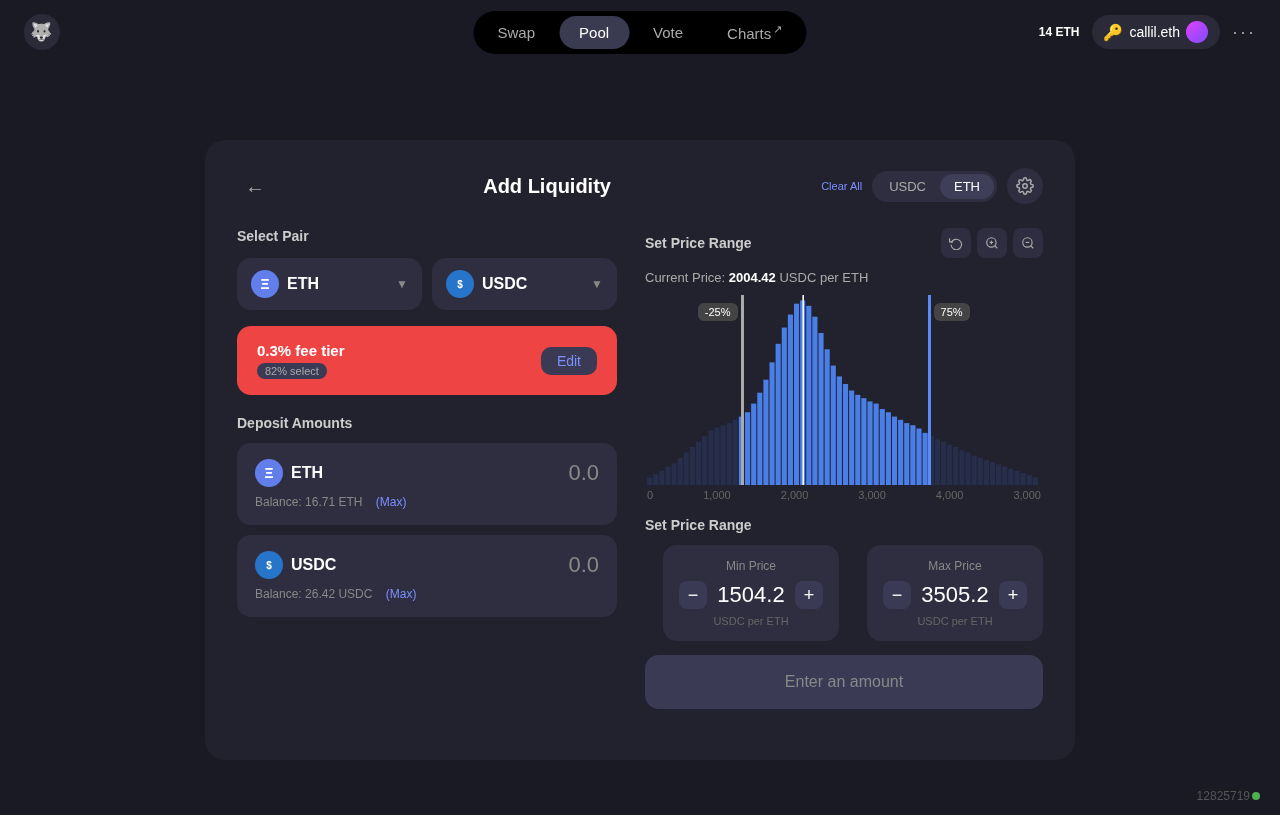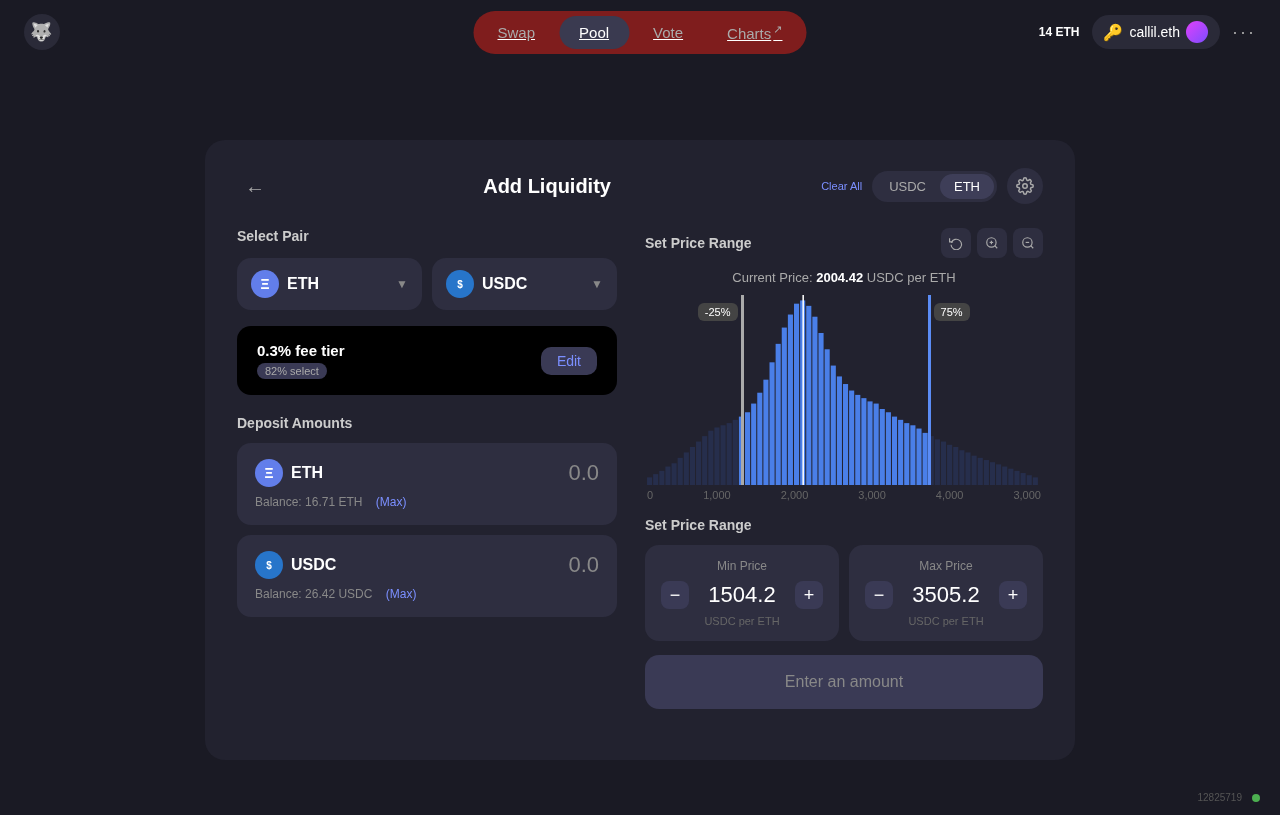--- a/index.html
+++ b/index.html
@@ -23,27 +23,26 @@
       position: relative;
     }
     .nav-logo {
       width: 36px;
       height: 36px;
     }
     .nav-tabs {
       display: flex;
       align-items: center;
       gap: 4px;
-      background: #7f1d1d;
+      background: #000000;
       border-radius: 24px;
       padding: 4px;
       position: absolute;
       left: 50%;
       transform: translateX(-50%);
-      text-decoration: underline;
     }
     .nav-tab {
       padding: 8px 20px;
       border-radius: 20px;
       font-size: 15px;
       cursor: pointer;
       color: #aaa;
       font-weight: 500;
     }
     .nav-tab.active {
@@ -204,21 +203,21 @@
     .token-select .token-name {
       font-size: 16px;
       font-weight: 600;
       flex: 1;
     }
     .chevron {
       color: #888;
       font-size: 12px;
     }
     .fee-box {
-      background: #000000;
+      background: #ef4444;
       border-radius: 14px;
       padding: 16px 20px;
       display: flex;
       align-items: center;
       justify-content: space-between;
       margin-bottom: 20px;
     }
     .fee-info .fee-tier {
       font-size: 15px;
       font-weight: 600;
@@ -333,21 +332,21 @@
       background: #2e2e40;
       border-radius: 8px;
       display: flex;
       align-items: center;
       justify-content: center;
       cursor: pointer;
       color: #aaa;
       font-size: 14px;
     }
     .current-price-row {
-      text-align: center;
+      text-align: left;
       font-size: 13px;
       color: #aaa;
       margin-bottom: 10px;
     }
     .current-price-row .price-val {
       color: #fff;
       font-weight: 600;
     }
 
     
@@ -416,20 +415,21 @@
     .price-inputs-row {
       display: flex;
       gap: 10px;
     }
     .price-input-box {
       flex: 1;
       background: #2e2e40;
       border-radius: 14px;
       padding: 14px 16px;
       text-align: center;
+      margin-left: 18px;
     }
     .price-input-label {
       font-size: 12px;
       color: #888;
       margin-bottom: 8px;
     }
     .price-input-controls {
       display: flex;
       align-items: center;
       justify-content: space-between;
@@ -473,25 +473,25 @@
       border-radius: 14px;
       cursor: pointer;
       text-align: center;
     }
 
     
     .bottom-bar {
       position: absolute;
       bottom: 12px;
       right: 20px;
-      font-size: 10px;
+      font-size: 12px;
       color: #555;
       display: flex;
       align-items: center;
-      gap: 10px;
+      gap: 2px;
     }
     .status-dot {
       width: 8px;
       height: 8px;
       border-radius: 50%;
       background: #4caf50;
     }
   </style>
 </head>
 <body>

